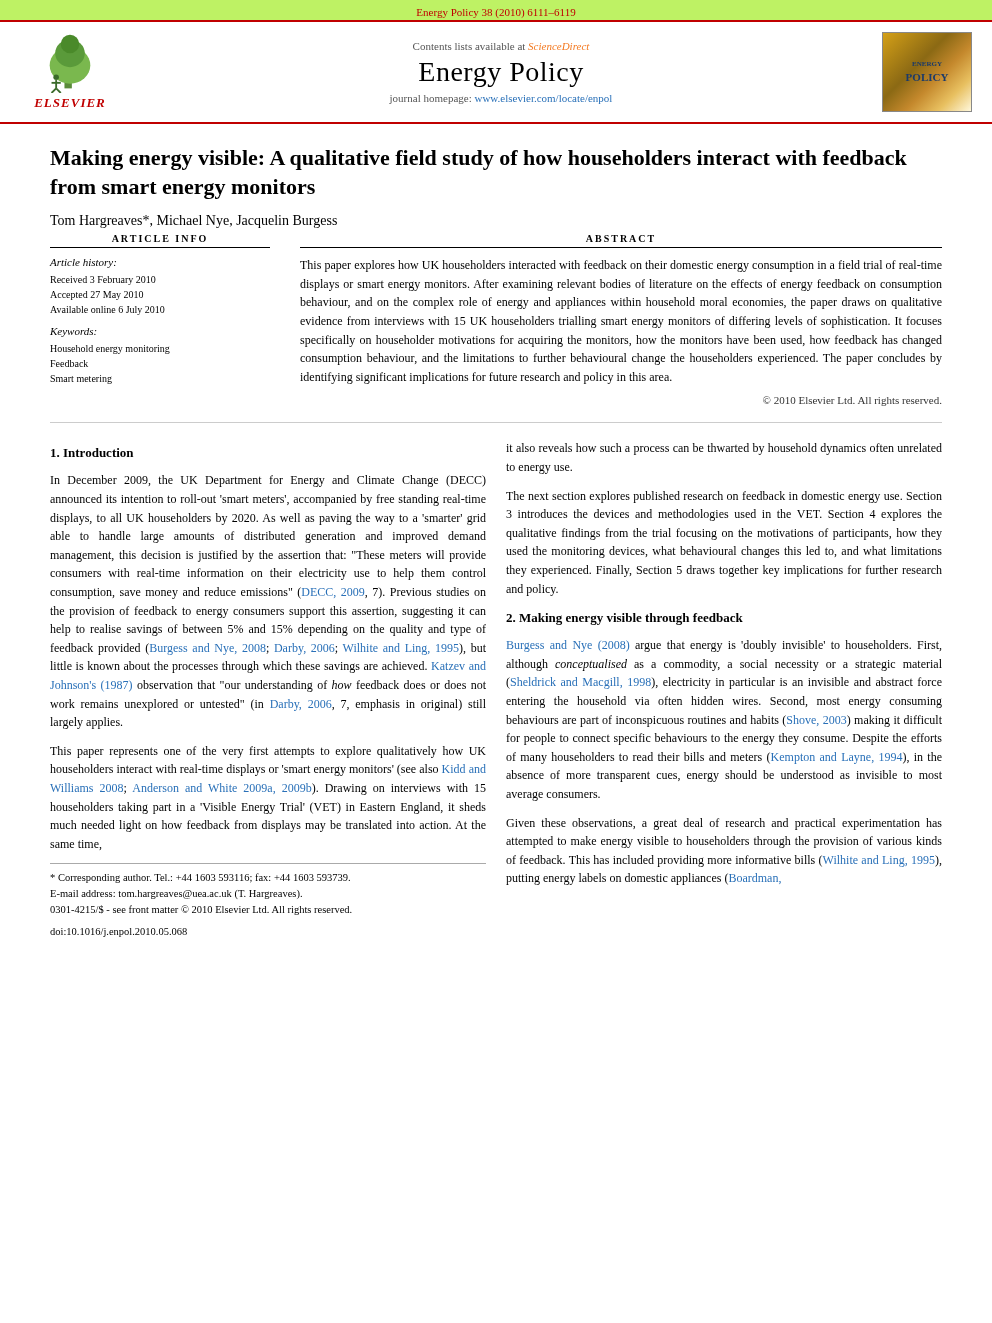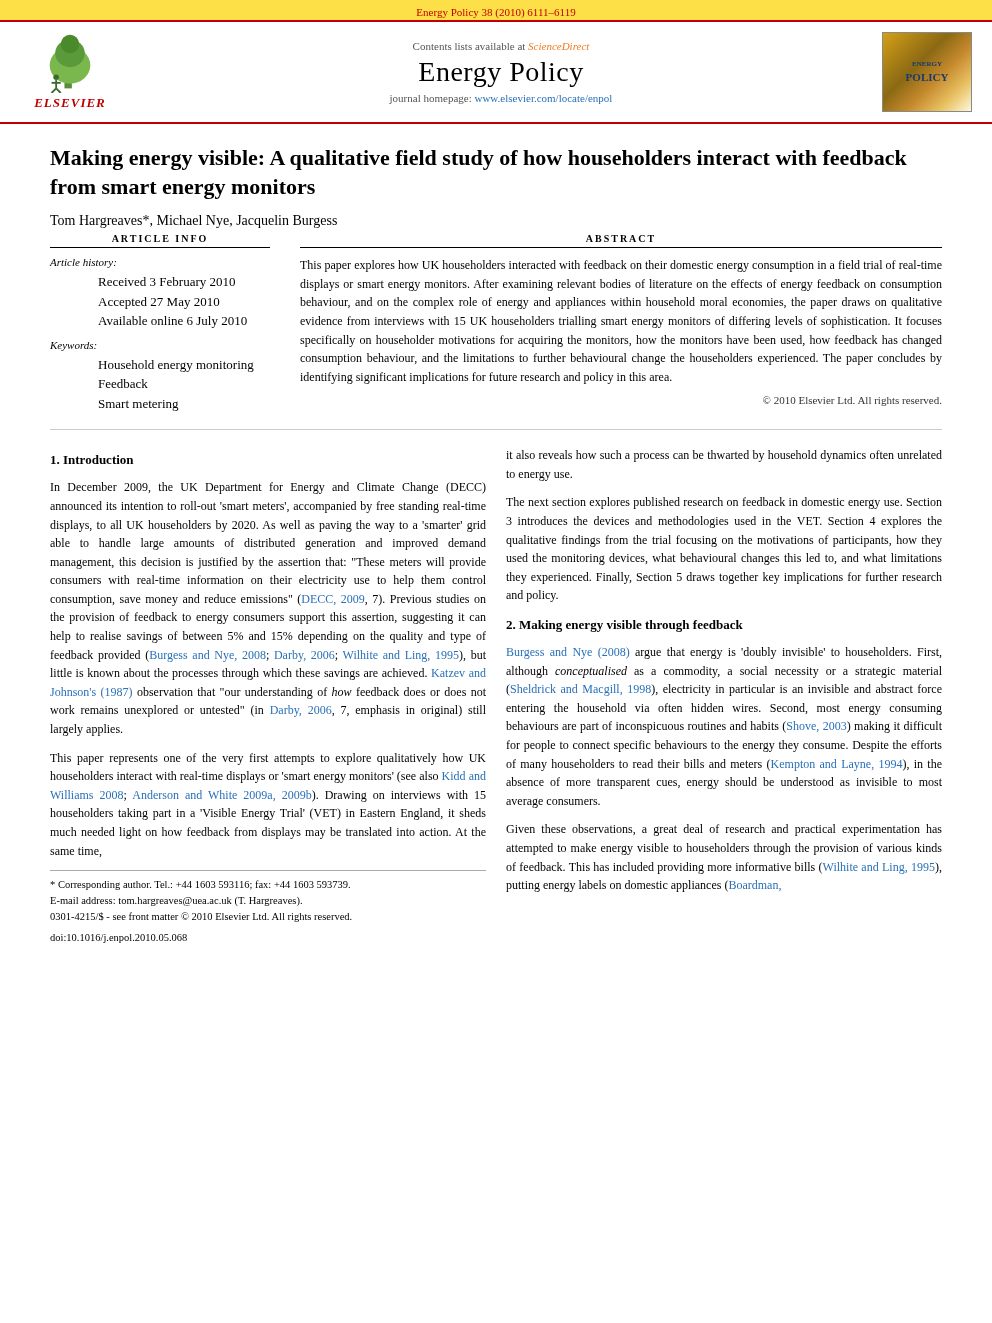--- a/index.html
+++ b/index.html
@@ -11,21 +11,21 @@
     }
     .page {
       width: 992px;
       min-height: 1323px;
       background: #fff;
       margin: 0 auto;
       padding: 0;
     }
     
     .journal-top-bar {
-      background: #fde047;
+      background: #bef264;
       text-align: center;
       padding: 6px 0 2px 0;
       font-size: 11px;
       color: #c00000;
       border-bottom: 2px solid #c00000;
     }
     
     .header-area {
       display: flex;
       align-items: center;
@@ -156,23 +156,22 @@
       text-align: center;
     }
     .info-section-title {
       font-size: 11px;
       font-style: italic;
       font-weight: normal;
       margin-bottom: 4px;
       margin-top: 8px;
     }
     .info-section-content {
-      font-size: 13px;
+      font-size: 10px;
       line-height: 1.5;
-      margin-left: 48px;
     }
     .abstract-text {
       font-size: 12px;
       line-height: 1.55;
       text-align: justify;
     }
     .copyright-line {
       font-size: 11px;
       text-align: right;
       margin-top: 8px;

